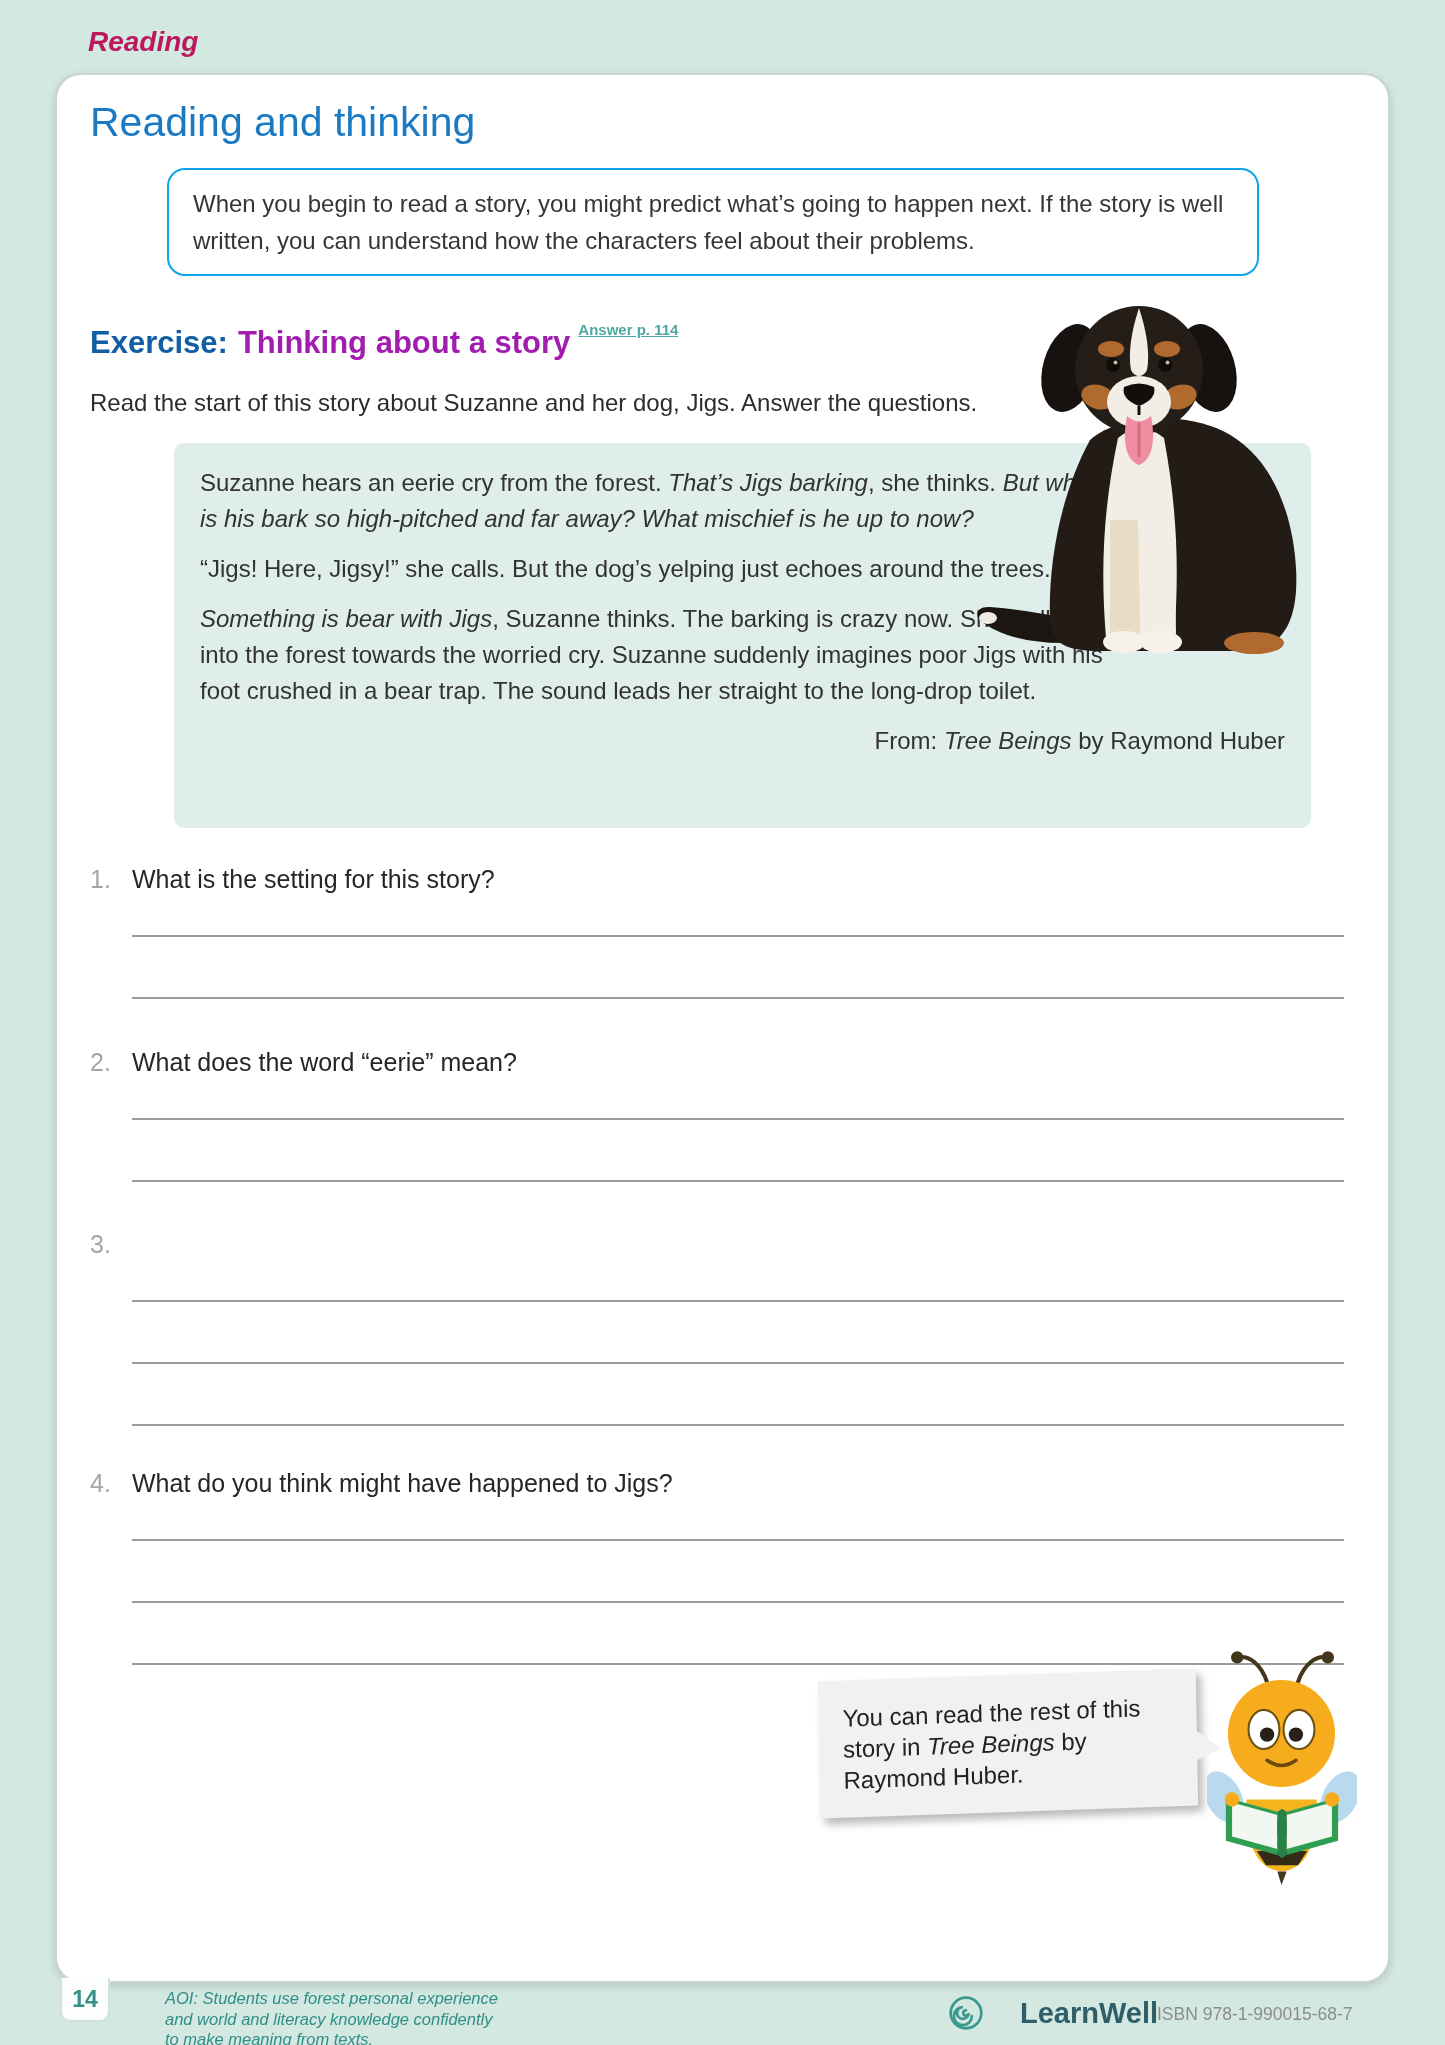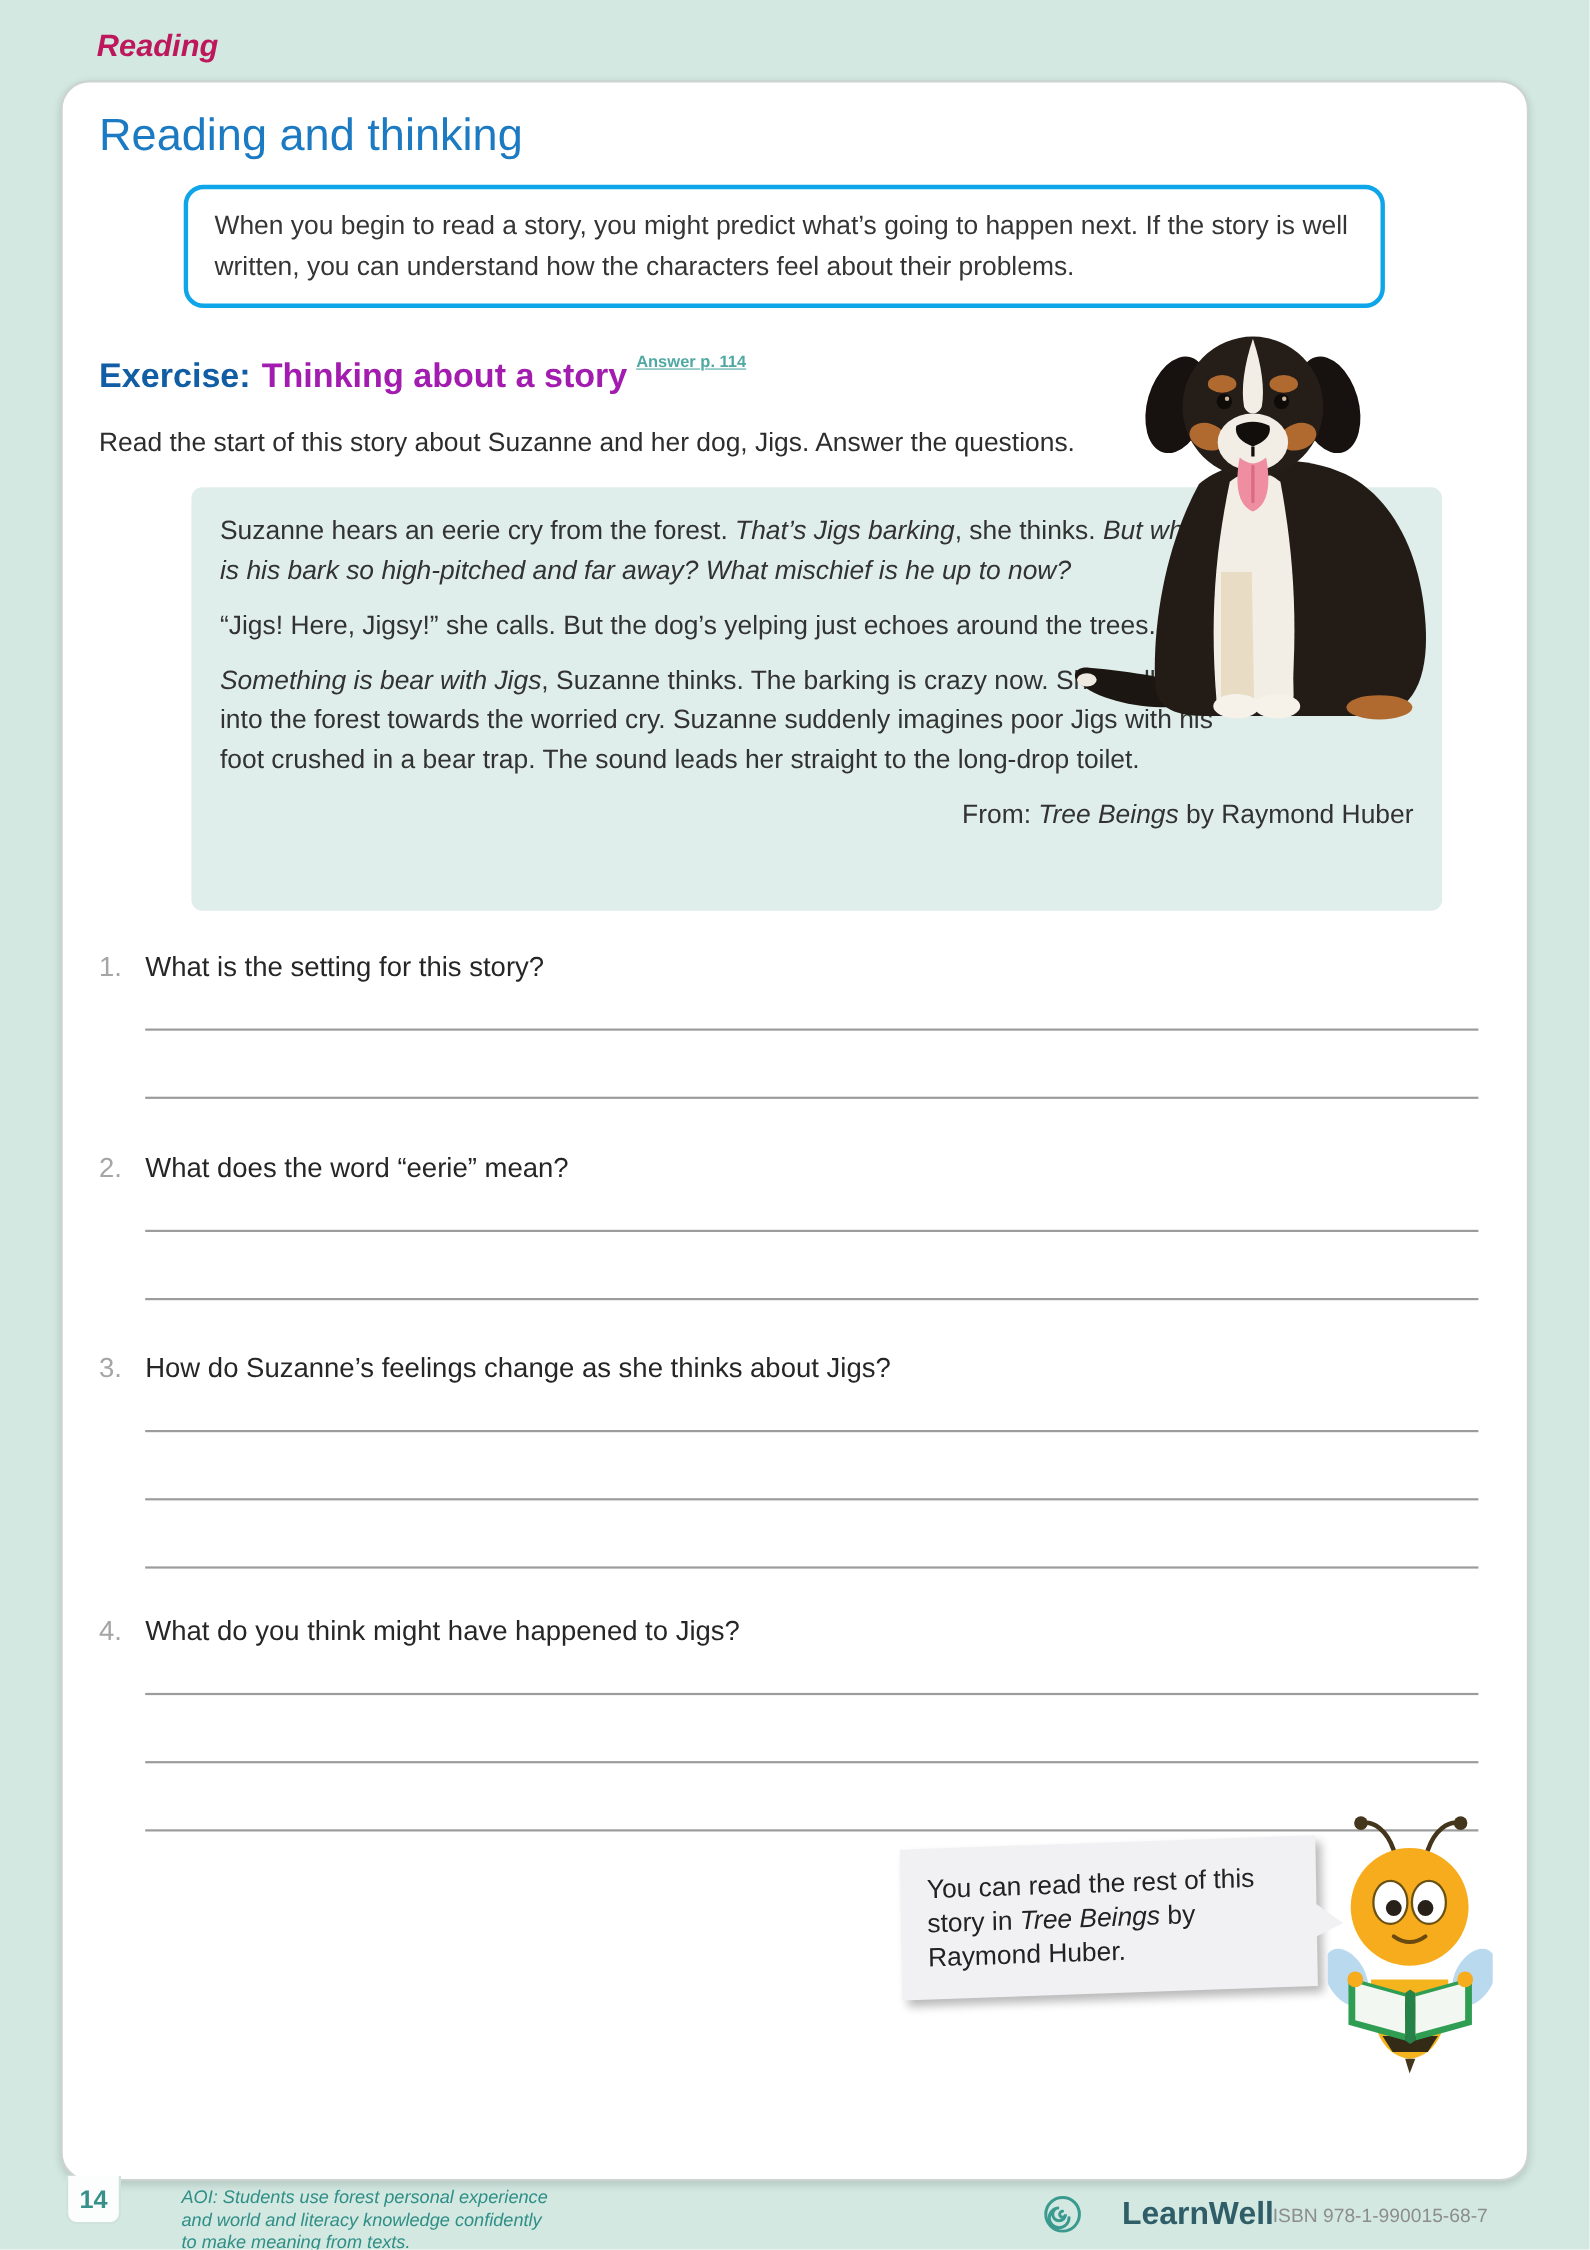--- a/index.html
+++ b/index.html
@@ -17,21 +17,21 @@
     position:absolute; left:55px; top:73px; width:1335px; height:1910px;
     background:#ffffff; border:2px solid #ccd3d0; border-radius:26px;
     box-shadow:0 3px 8px rgba(0,0,0,0.14);
   }
   .page-title {
     position:absolute; left:33px; top:24px;
     font-size:41px; font-weight:normal; color:#1b7ac2;
   }
   .intro-box {
     position:absolute; left:110px; top:93px; width:1092px;
-    border:4px solid #0ea5e9; border-radius:18px;
+    border:2px solid #0ea5e9; border-radius:18px;
     padding:15px 24px; font-size:24px; line-height:37px; color:#353535;
     background:#ffffff;
   }
   .exercise-row { position:absolute; left:33px; top:246px; font-size:31px; font-weight:bold; }
   .ex-label { color:#115ea4; }
   .ex-title { color:#a21caf; margin-left:10px;text-align:right; }
   .answer-link {
     font-size:15px; font-weight:bold; color:#4fa8a2;
     text-decoration:underline; vertical-align:18px; margin-left:8px; cursor:pointer;
   }
@@ -152,21 +152,20 @@
       <span class="q-num">2.</span>
       <span class="q-text">What does the word “eerie” mean?</span>
     </div>
     <div class="q-line"></div>
     <div class="q-line"></div>
   </div>
 
   <div class="question q3">
     <div class="q-head">
       <span class="q-num">3.</span>
-      <span class="q-text">How do Suzanne’s feelings change as she thinks about Jigs?</span>
     </div>
     <div class="q-line"></div>
     <div class="q-line"></div>
     <div class="q-line"></div>
   </div>
 
   <div class="question q4">
     <div class="q-head">
       <span class="q-num">4.</span>
       <span class="q-text">What do you think might have happened to Jigs?</span>

